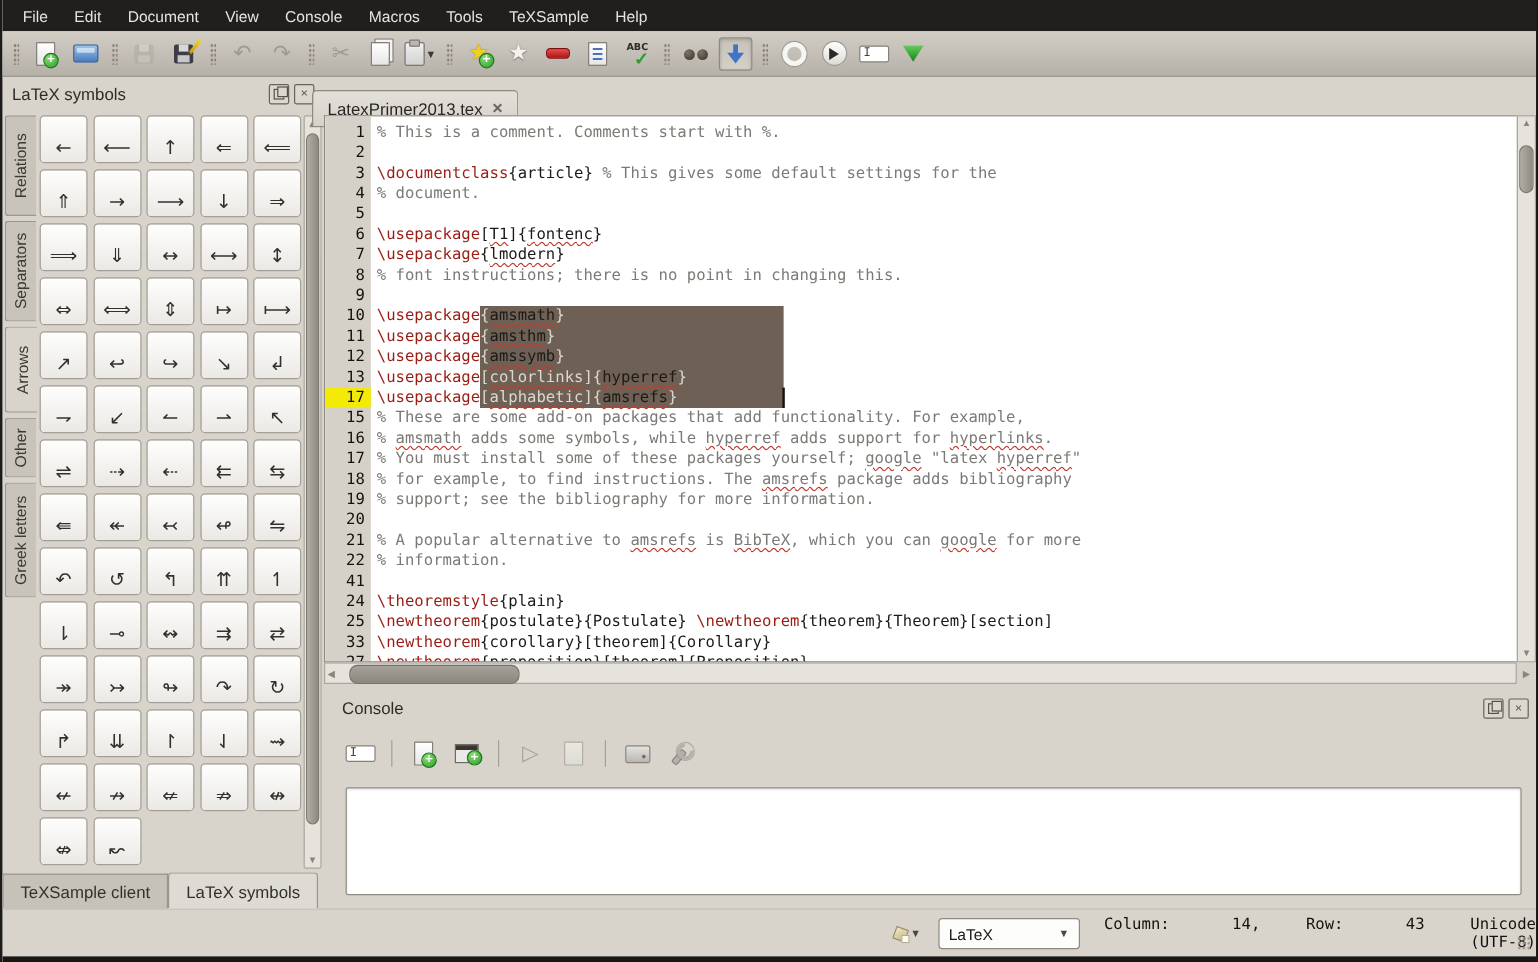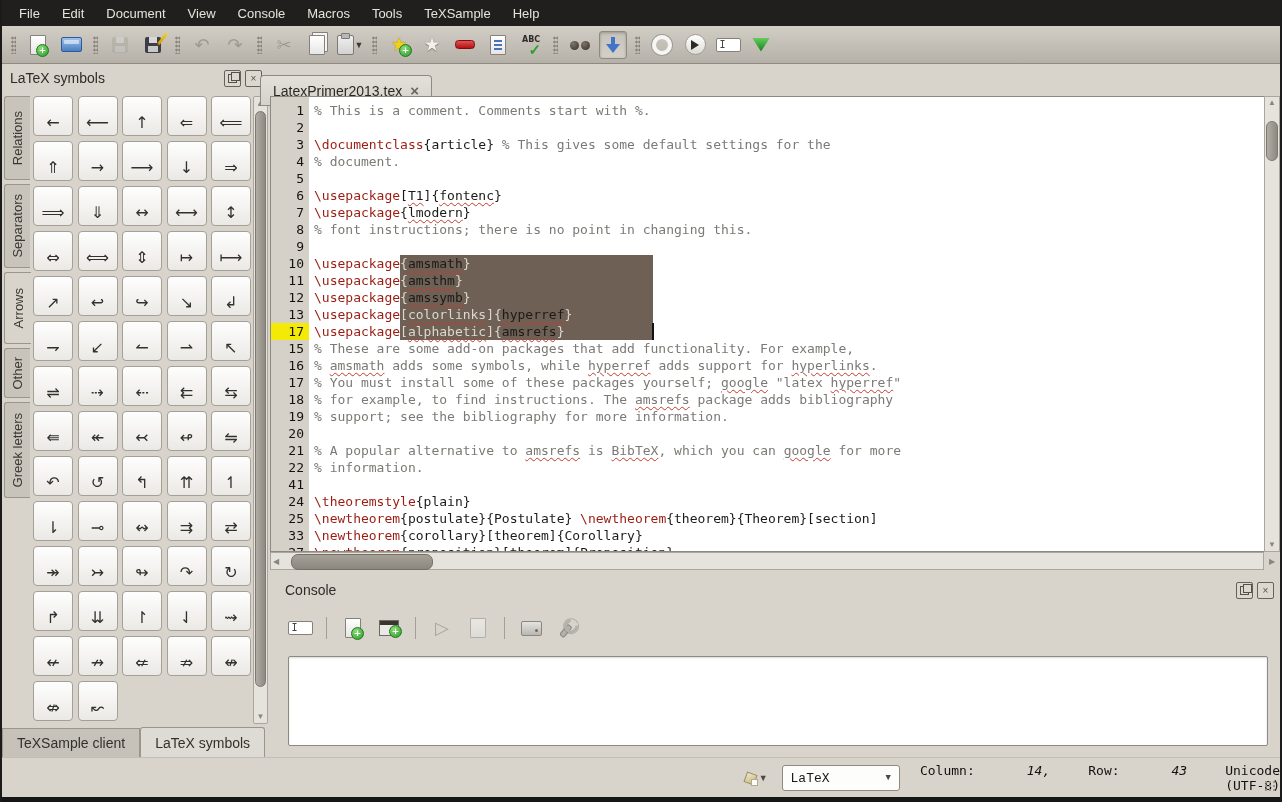--- a/index.html
+++ b/index.html
@@ -156,25 +156,25 @@
   .btab.active { background:#dedbd4; height:30px; border-radius:3px 3px 0 0; position:relative; z-index:1; }
   
   .statusbar { position:absolute; left:0; top:757px; right:0; height:40px; border-top:1px solid #c2beb6;
     display:flex; align-items:center; }
   .hl-icon { position:relative; width:14px; height:14px; margin-left:742px; }
   .hl-icon::before { content:""; position:absolute; left:1px; top:2px; width:9px; height:9px;
     background:linear-gradient(135deg,#efe6c8,#c9b87e); transform:rotate(20deg); border:1px solid #9a8e66; }
   .hl-icon::after { content:""; position:absolute; left:7px; top:8px; width:5px; height:5px; background:#fcfcfa; border:1px solid #b3ab90; }
   .hl-dd { font-size:9px; color:#4a4840; margin-left:4px; }
   .combobox { margin-left:14px; width:150px; height:26px; background:#fdfdfb; border:1px solid #8e8a82;
-    border-radius:3px; display:flex; align-items:center; padding:0 8px; box-sizing:border-box; font-size:13px; color:#1c1a17;font-family:Liberation Mono, monospace; }
+    border-radius:3px; display:flex; align-items:center; padding:0 8px; box-sizing:border-box; font-size:13px; color:#1c1a17; }
   .combobox .cval { flex:1; }
   .combobox .cdd { font-size:9px; color:#4a4840; }
   .status-text { margin-left:20px; font:13px "DejaVu Sans Mono",monospace; color:#14120f; display:flex;gap:30px; }
-  .status-text .gap1 { margin-left:22px;font-style:italic; } .status-text .gap2 { margin-left:8px; }
+  .status-text .gap1 { margin-left:22px; } .status-text .gap2 { margin-left:8px; }
   .sizegrip { position:absolute; right:4px; bottom:6px; width:12px; height:12px;
     background-image:radial-gradient(#9a968e 1px, transparent 1.2px); background-size:4px 4px; }
   .bottom-strip { position:absolute; left:0; right:0; top:797px; height:5px; background:#161614; }
 </style>
 </head>
 <body>
 
 <div class="app">
 
   <div class="menubar" id="menubar">

